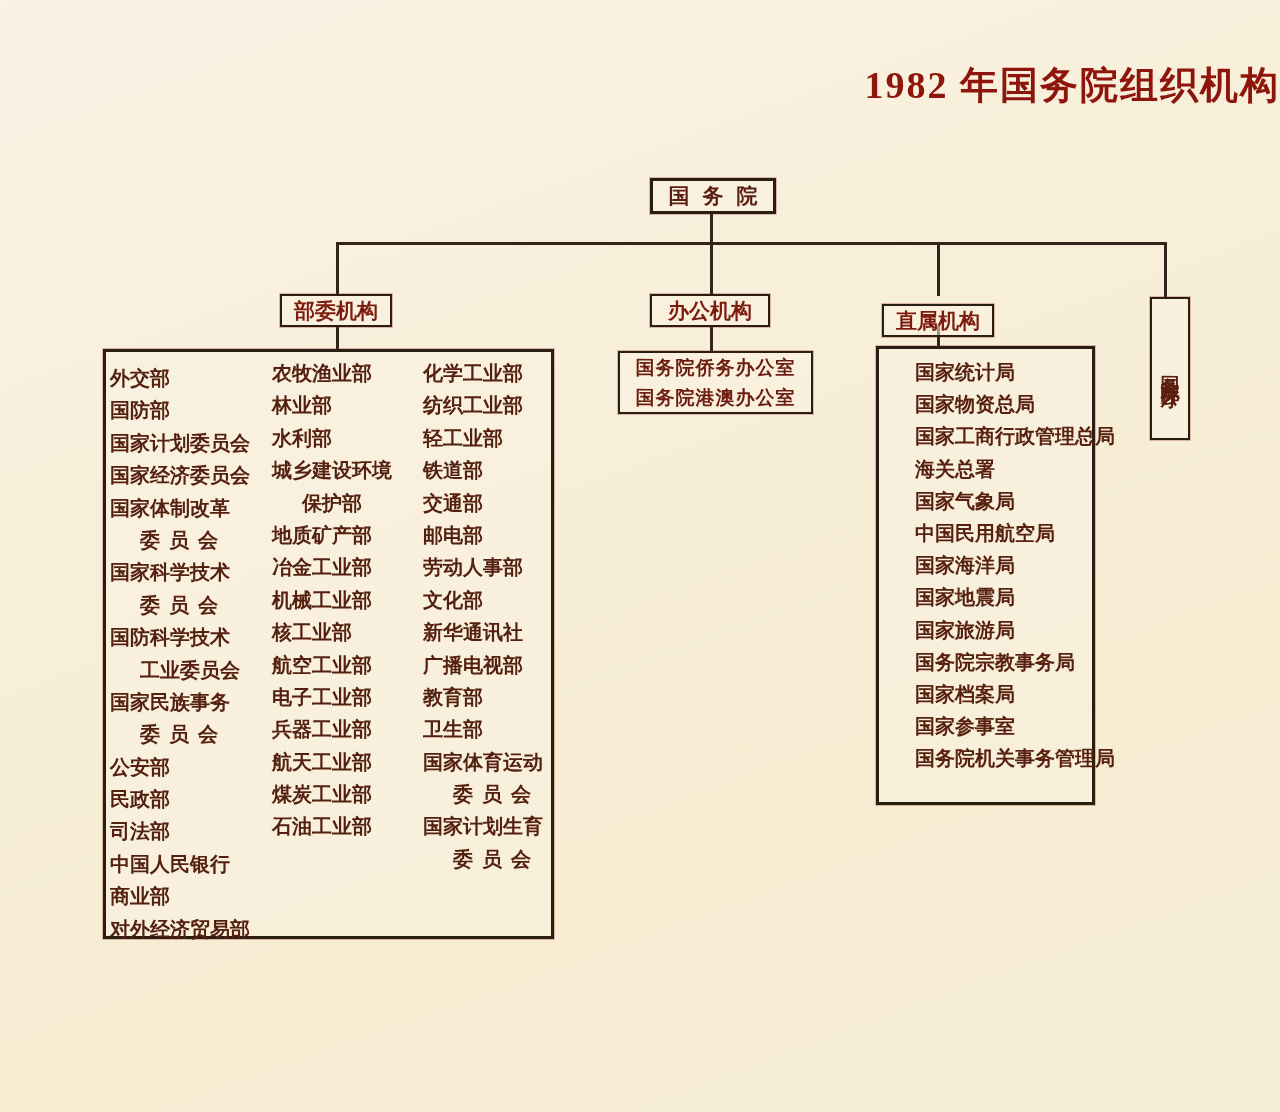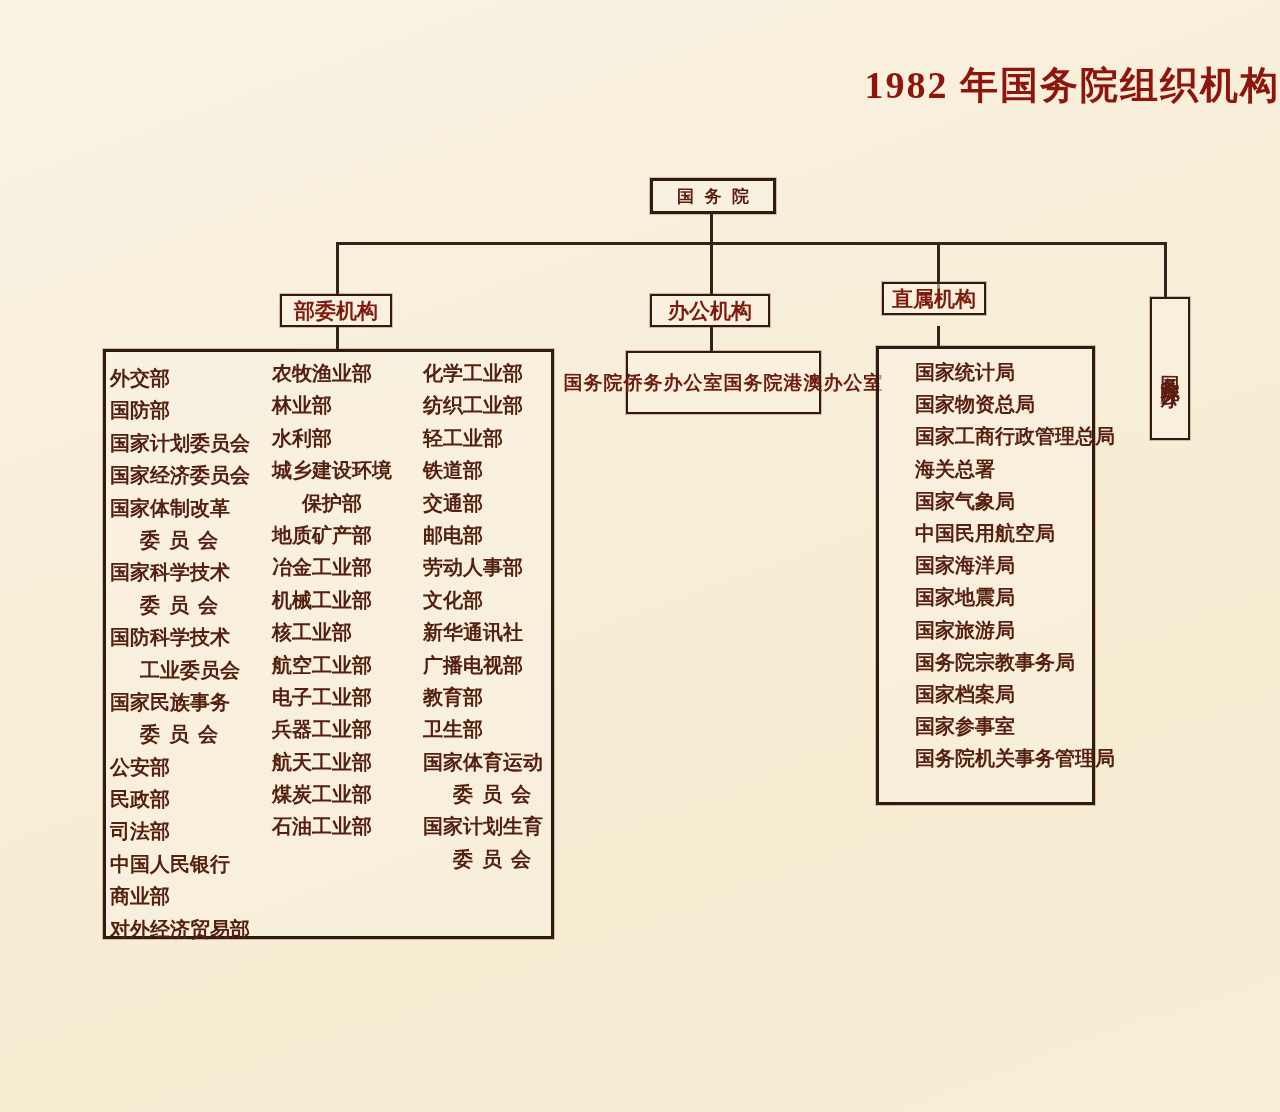--- a/index.html
+++ b/index.html
@@ -22,33 +22,33 @@
   .box{
     position:absolute; border:3px solid #2c1d13; background:rgba(250,243,226,.55);
     box-shadow:0 0 0 1px rgba(150,40,22,.28);
   }
   .label-box{
     border-width:2px; display:flex; align-items:center; justify-content:center;
     font-size:21px; font-weight:bold; color:#7c1b0e;
   }
   .root-box{
     display:flex; align-items:center; justify-content:center;
-    font-size:17px; font-weight:bold; color:#5a1d10;
+    font-size:21px; font-weight:bold; color:#5a1d10;
     letter-spacing:.62em; text-indent:.62em;
   }
   .vline,.hline{ position:absolute; background:#33241a; }
   .vline{ width:3px; }
   .hline{ height:3px; }
   .col{ position:absolute; font-size:20px; font-weight:bold; }
   .col .line{ height:32.4px; line-height:32.4px; white-space:nowrap; }
   .col .line.indent{ padding-left:30px; }
   .col .line.spaced{ letter-spacing:.45em; }
   .office-box{
-    display:flex; flex-direction:row; justify-content:center; align-items:center;
-    border-width:2px; font-size:19px; font-weight:bold; color:#6d1d10;margin-left:8px;
+    display:flex; flex-direction:column; justify-content:center; align-items:center;
+    border-width:2px; font-size:19px; font-weight:bold; color:#6d1d10;
   }
   .office-box .line{ height:30px; line-height:30px; white-space:nowrap; letter-spacing:1px; }
   .zhishu-box{ padding:7px 0 0 11px; font-size:20px; font-weight:bold; color:#57200f; }
   .zhishu-box .line{ height:32.2px; line-height:32.2px; white-space:nowrap; }
   .vertical-box{
     border-width:2px; display:flex; align-items:center; justify-content:center;
     writing-mode:vertical-rl; text-orientation:upright;
     font-size:19px; font-weight:bold; color:#5a1d10; letter-spacing:3px;
   }
 </style>
@@ -72,21 +72,21 @@
   <div class="box root-box" style="left:650px; top:178px; width:126px; height:36px;">
     <span>国务院</span>
   </div>
 
   <div class="box label-box" style="left:280px; top:294px; width:112px; height:33px;">
     <span>部委机构</span>
   </div>
   <div class="box label-box" style="left:650px; top:294px; width:120px; height:33px;">
     <span>办公机构</span>
   </div>
-  <div class="box label-box" style="left:882px; top:282px; width:104px; height:33px;">
+  <div class="box label-box" style="left:882px; top:304px; width:112px; height:33px;">
     <span>直属机构</span>
   </div>
 
   <div class="box vertical-box" style="left:1150px; top:297px; width:40px; height:143px;">
     <span>国务院办公厅</span>
   </div>
 
   <div class="box" style="left:103px; top:349px; width:451px; height:590px;">
     <div class="col" style="left:4px; top:10px; width:158px;">
         <div class="line">外交部</div>

